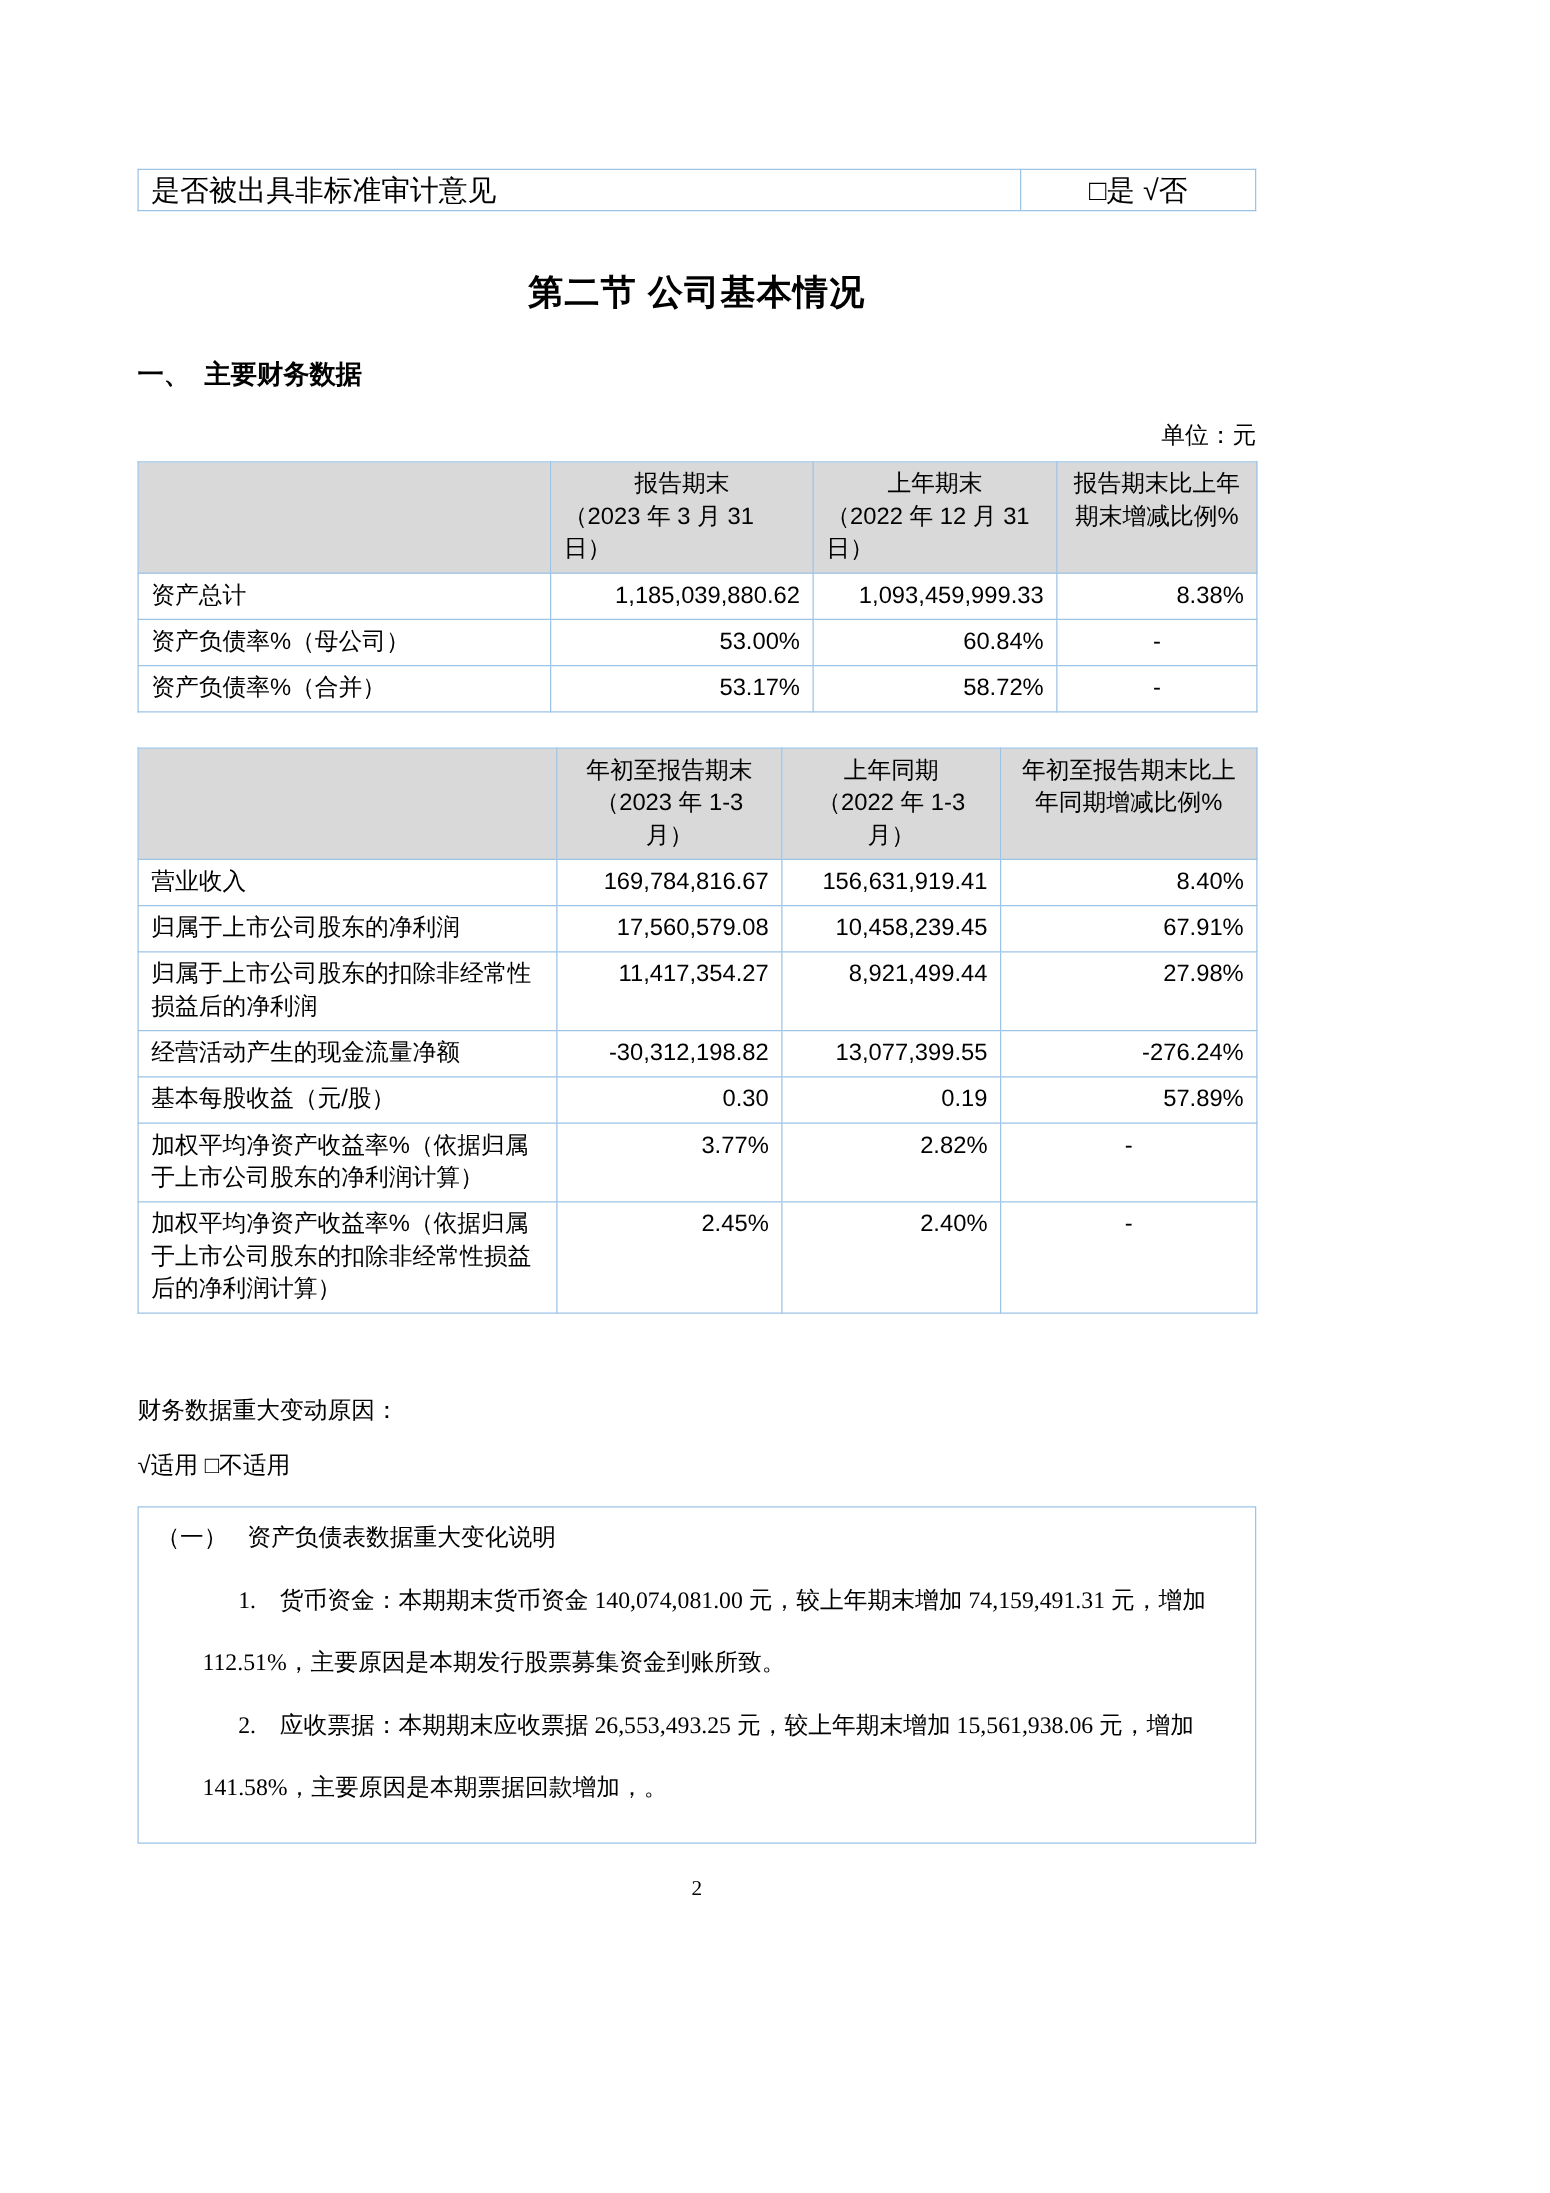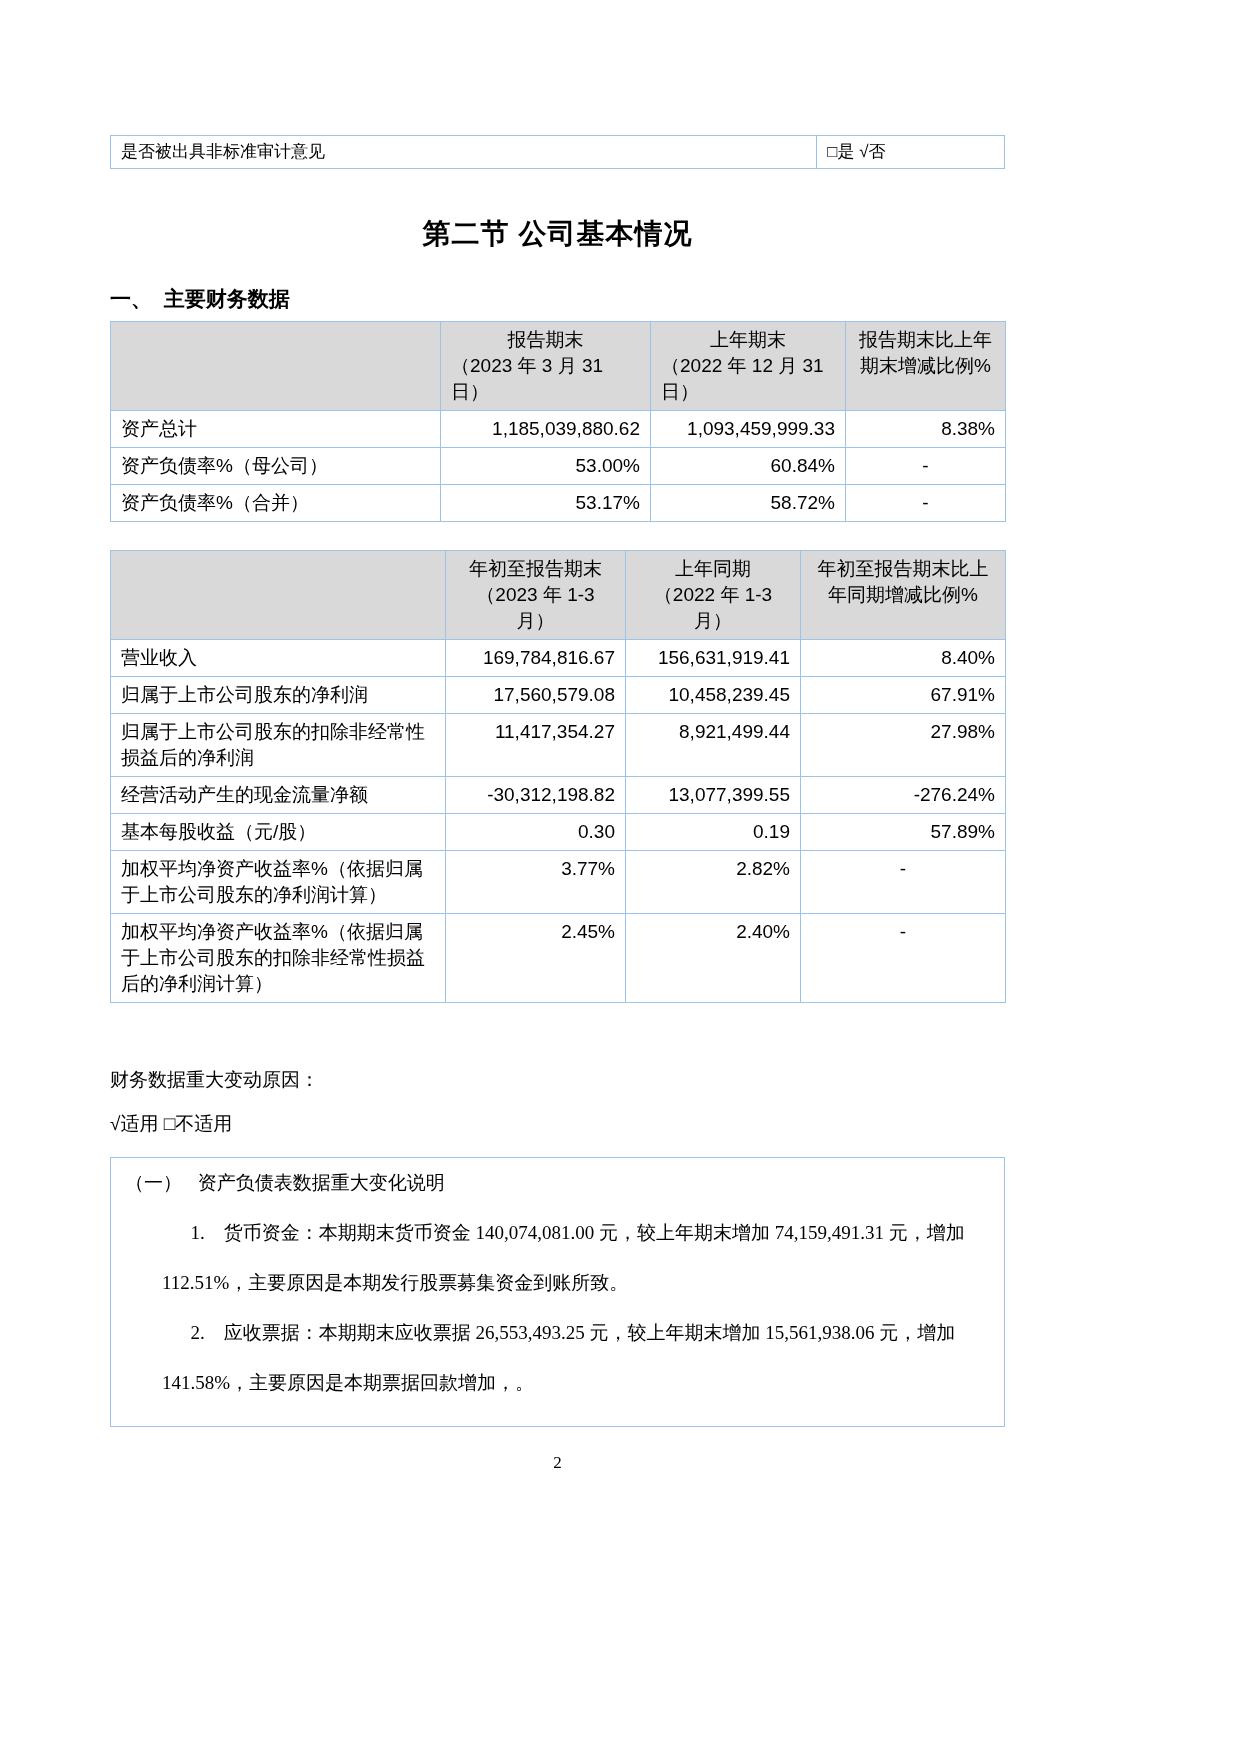--- a/index.html
+++ b/index.html
@@ -10,24 +10,24 @@
     width:1240px;
     height:1754px;
     background:#ffffff;
     color:#000000;
     font-family:"Liberation Sans", sans-serif;
     padding:135px 235px 0 110px;
     overflow:hidden;
   }
 
   
-  .audit-table { width:100%; border-collapse:collapse; font-size:17px; }
+  .audit-table { width:100%; border-collapse:collapse; font-size:23px; }
   .audit-table td { border:1px solid #9DC3E6; padding:4px 10px; line-height:24px; }
   .audit-table td.q { width:79%; text-align:left; }
-  .audit-table td.a { width:21%; text-align:left; }
+  .audit-table td.a { width:21%; text-align:center; }
 
   .doc-title {
     margin-top:46px;
     text-align:center;
     font-size:28px;
     font-weight:bold;
     letter-spacing:1px;
   }
 
   .section-heading {
@@ -120,20 +120,21 @@
       <td class="q">是否被出具非标准审计意见</td>
       <td class="a">□是 √否</td>
     </tr>
   </tbody>
     </table>
 
   <div class="doc-title">第二节 公司基本情况</div>
 
   <div class="section-heading">一、  主要财务数据</div>
 
+  <div class="unit-label">单位：元</div>
 
   <table class="fin-table t1">
     <colgroup>
       <col style="width:330px">
         <col style="width:210px">
         <col style="width:195px">
         <col style="width:160px">
     </colgroup>
     <tbody>
         <tr>

